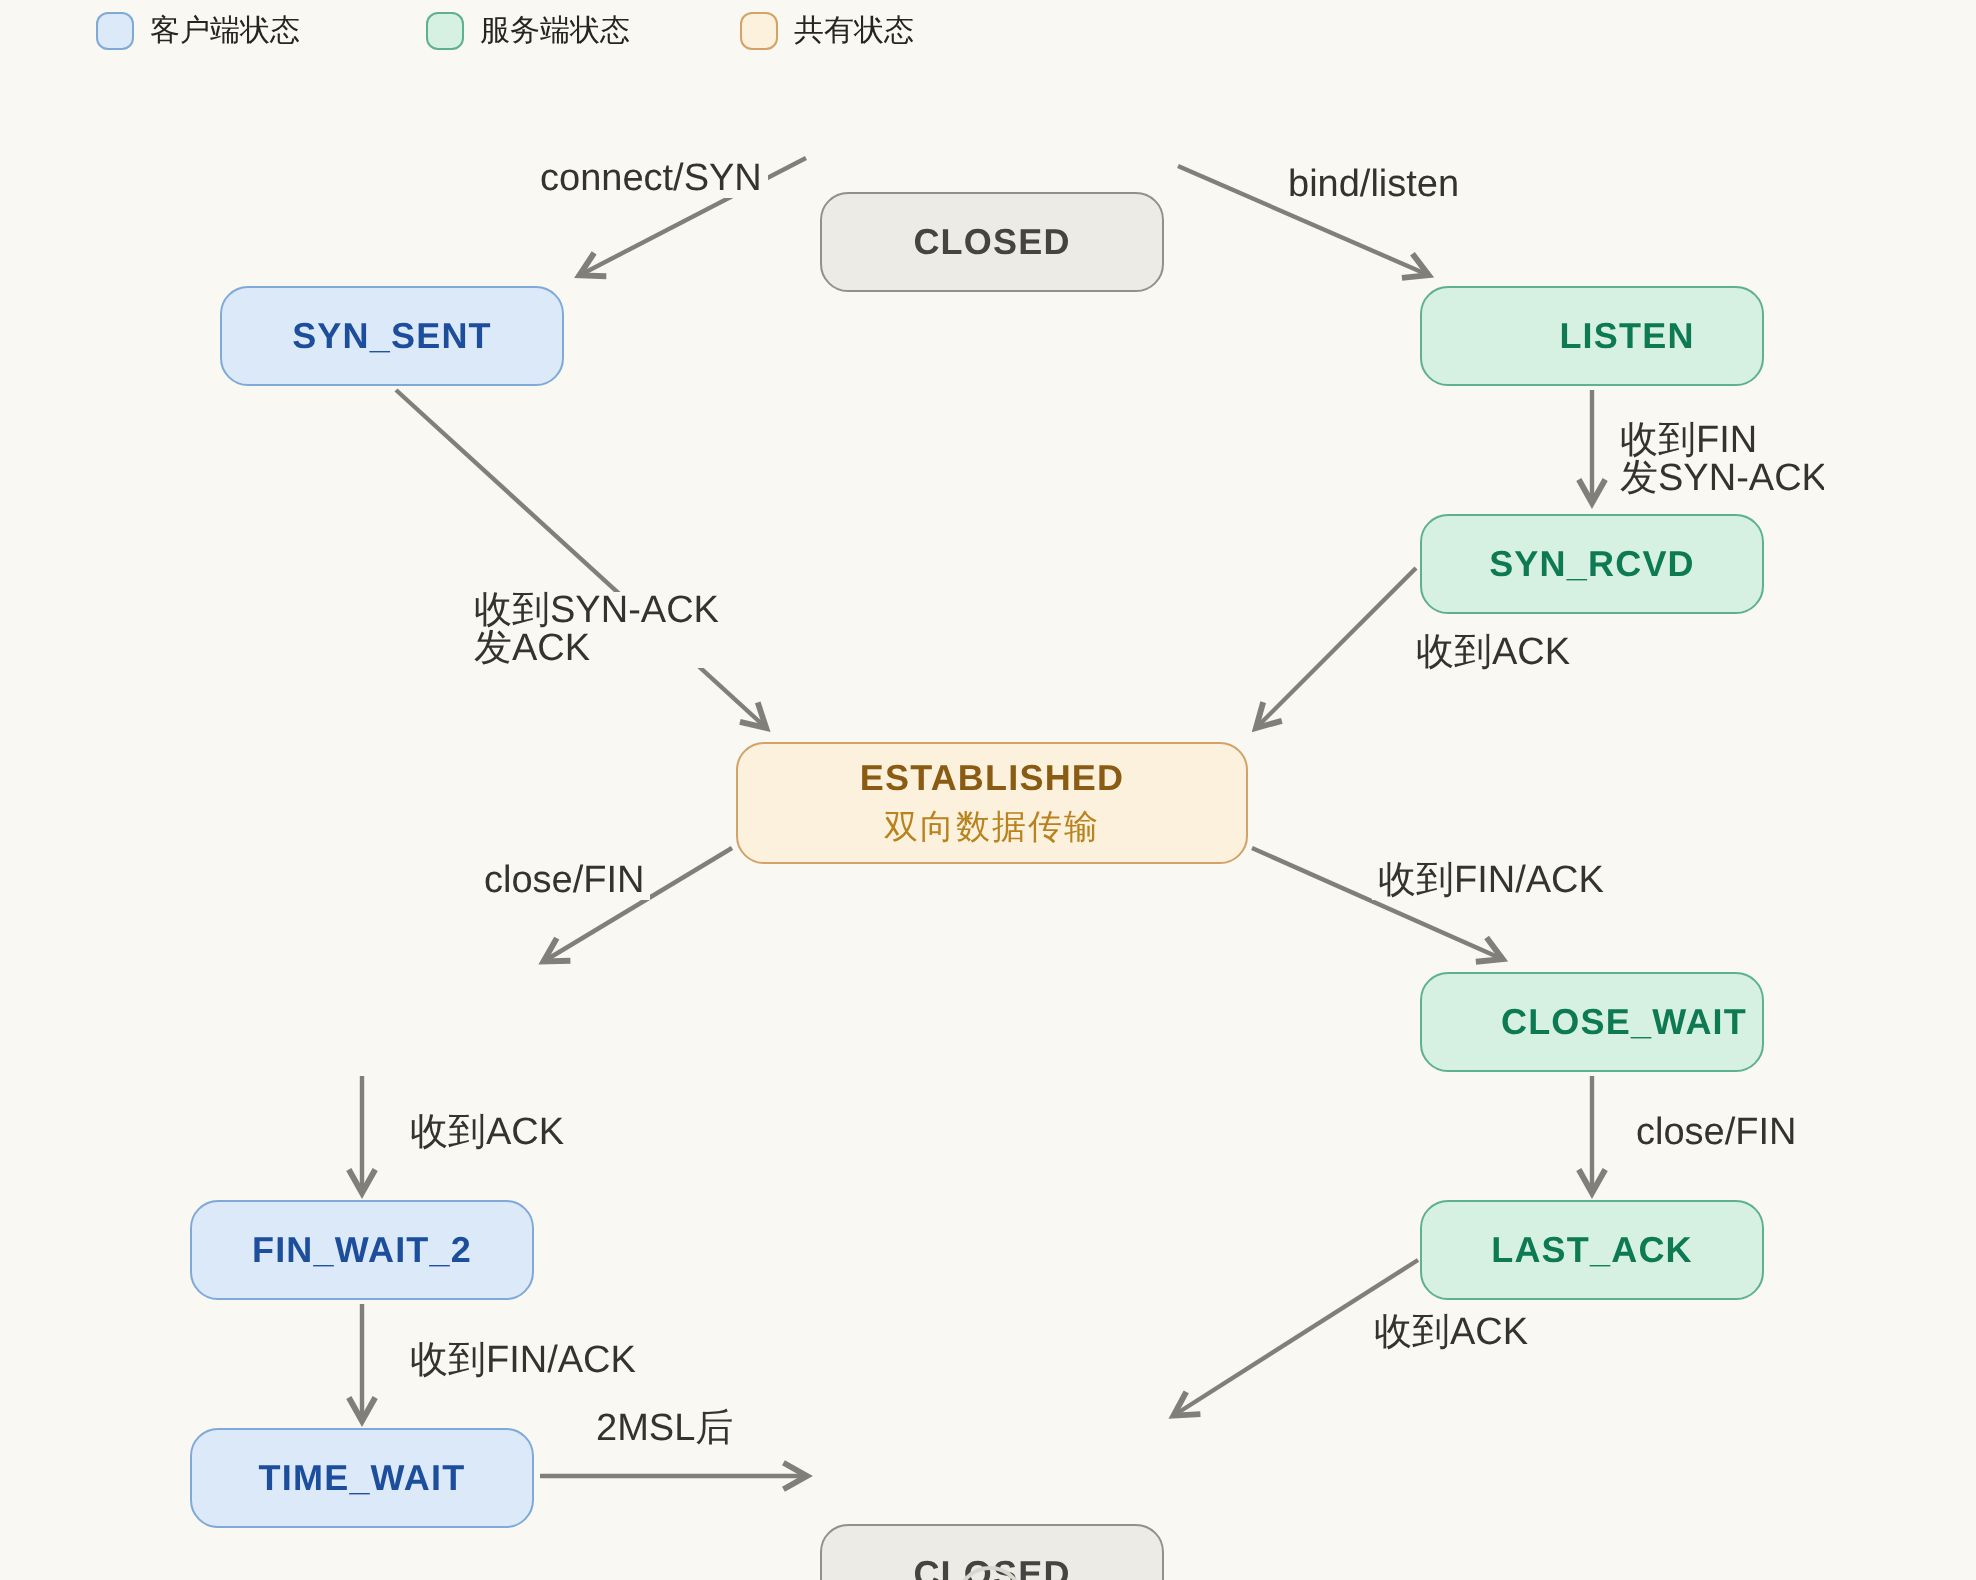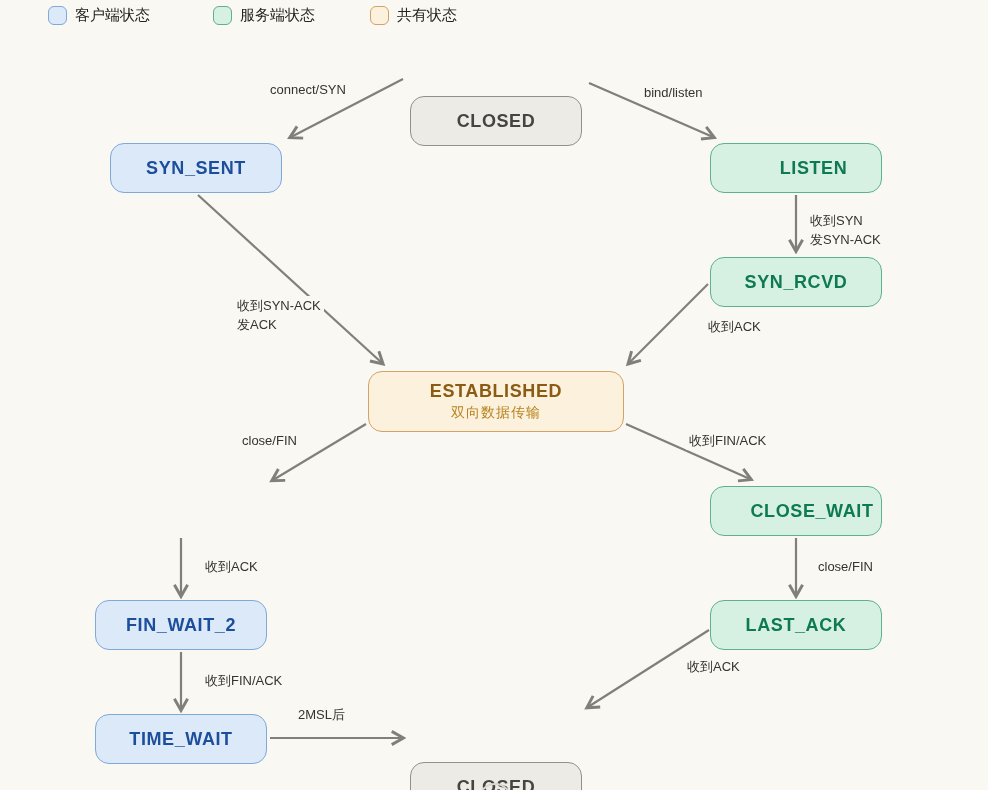--- a/index.html
+++ b/index.html
@@ -24,24 +24,24 @@
   .node{
     position:absolute;box-sizing:border-box;
     width:172px;height:50px;border-radius:14px;
     display:flex;flex-direction:column;align-items:center;justify-content:center;
     font-size:18px;font-weight:600;letter-spacing:0.6px;
   }
   .node.blue{background:var(--client-fill);border:1.6px solid var(--client-border);color:var(--client-text);}
   .node.green{background:var(--server-fill);border:1.6px solid var(--server-border);color:var(--server-text);}
   .node.gray{background:var(--neutral-fill);border:1.5px solid var(--neutral-border);color:var(--neutral-text);margin-top:48px;}
   .node.orange{background:var(--shared-fill);border:1.6px solid var(--shared-border);color:var(--shared-text);}
-  .node .sublabel{font-size:14px;font-weight:500;color:var(--shared-subtext);letter-spacing:1px;margin-top:2px;}
+  .node .sublabel{font-size:17px;font-weight:500;color:var(--shared-subtext);letter-spacing:1px;margin-top:2px;}
   
   .edge-label{
-    position:absolute;font-size:13px;color:#34332e;line-height:19px;
+    position:absolute;font-size:19px;color:#34332e;line-height:19px;
     white-space:nowrap;
   }
   .edge-label.masked{background:var(--bg,#faf8f2);padding:0 3px;}
   
   svg.arrows{position:absolute;left:0;top:0;width:988px;height:790px;pointer-events:none;}
   svg.arrows line{stroke:var(--line-color);stroke-width:2.2;}
   
   .bottom-circle{
     position:absolute;left:478px;top:783px;width:34px;height:34px;
     border-radius:50%;border:2px solid #d9d7d0;box-sizing:border-box;
@@ -81,21 +81,21 @@
     <line x1="181" y1="538" x2="181" y2="595" marker-end="url(#arrow)"></line>
     <line x1="181" y1="652" x2="181" y2="709" marker-end="url(#arrow)"></line>
     <line x1="796" y1="538" x2="796" y2="595" marker-end="url(#arrow)"></line>
     <line x1="270" y1="738" x2="402" y2="738" marker-end="url(#arrow)"></line>
     <line x1="709" y1="630" x2="588" y2="707" marker-end="url(#arrow)"></line>
   </svg>
 
   <div class="edge-label masked" style="left:267px;top:80px;">connect/SYN</div>
   <div class="edge-label masked" style="left:641px;top:83px;">bind/listen</div>
   <div class="edge-label" style="left:810px;top:211px;">
-    <div>收到SYN</div>
+    <div>收到FIN</div>
     <div>发SYN-ACK</div>
   </div>
   <div class="edge-label masked" style="left:234px;top:296px;">
     <div>收到SYN-ACK</div>
     <div>发ACK</div>
   </div>
   <div class="edge-label" style="left:708px;top:317px;">收到ACK</div>
   <div class="edge-label masked" style="left:239px;top:431px;">close/FIN</div>
   <div class="edge-label masked" style="left:686px;top:431px;">收到FIN/ACK</div>
   <div class="edge-label" style="left:205px;top:557px;">收到ACK</div>

